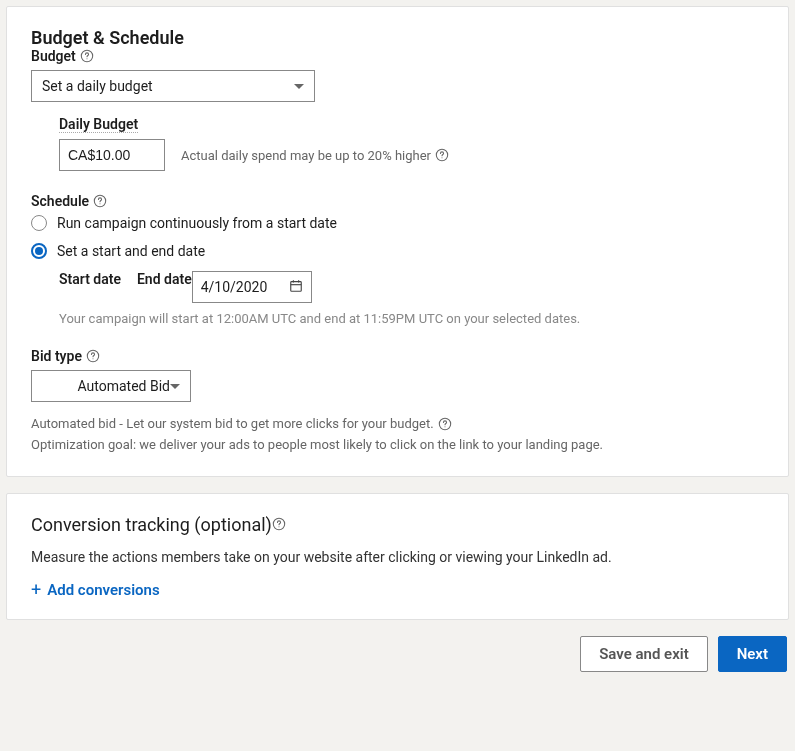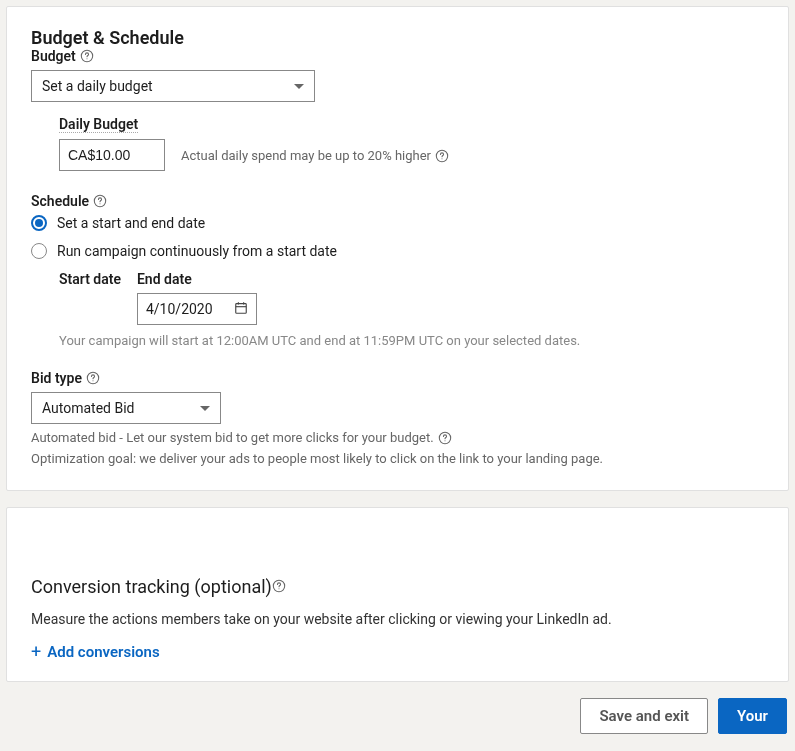--- a/index.html
+++ b/index.html
@@ -92,21 +92,21 @@
       height: 32px;
       width: 106px;
       padding: 0 8px;
       font-size: 14px;
       color: #1d1d1d;
     }
     .helper-text {
       font-size: 13px;
       color: #666666;
       display: flex;
-      align-items: flex-end;
+      align-items: flex-start;
       gap: 4px;
     }
     .radio-row {
       display: flex;
       align-items: center;
       gap: 10px;
       margin-bottom: 12px;
       cursor: pointer;
     }
     .radio-circle {
@@ -137,21 +137,21 @@
     }
     .date-row {
       display: flex;
       gap: 16px;
       margin-left: 28px;
       margin-top: 8px;
       margin-bottom: 8px;
     }
     .date-field {
       display: flex;
-      flex-direction: column;
+      flex-direction: row;
     }
     .date-label {
       font-size: 14px;
       font-weight: 600;
       color: #1d1d1d;
       margin-bottom: 6px;
     }
     .date-input {
       border: 1px solid #888888;
       height: 32px;
@@ -169,42 +169,42 @@
       height: 14px;
       color: #444444;
     }
     .note-text {
       font-size: 13px;
       color: #888888;
       margin-left: 28px;
       margin-bottom: 22px;
     }
     .bidtype-select {
-      width: 190px;
-      margin-bottom: 4px;
+      width: 160px;
+      margin-bottom: 12px;
+      justify-content: flex-end;
     }
     .desc-text {
       font-size: 13px;
       color: #666666;
       line-height: 1.6;
     }
     .desc-row {
       display: flex;
       align-items: center;
       gap: 4px;
     }
     .conv-title {
       font-size: 18px;
       font-weight: 400;
       color: #1d1d1d;
       display: flex;
       align-items: center;
       gap: 0;
       margin-bottom: 14px;
-      margin-top: 48px;
     }
     .conv-desc {
       font-size: 14px;
       color: #333333;
       margin-bottom: 16px;
     }
     .add-link {
       display: flex;
       align-items: center;
       gap: 6px;
@@ -289,26 +289,26 @@
     <span class="help-icon">
       <svg viewBox="0 0 16 16" fill="none" stroke="currentColor" stroke-width="1.2">
           <circle cx="8" cy="8" r="6.5"></circle>
           <path d="M6.2 6.2c0-1 .8-1.8 1.8-1.8s1.8.8 1.8 1.8c0 1.2-1.8 1.2-1.8 2.6" stroke-linecap="round"></path>
           <circle cx="8" cy="11.2" r="0.6" fill="currentColor" stroke="none"></circle>
         </svg>
     </span>
   </div>
 
   <div class="radio-row">
+    <div class="radio-circle"></div>
+    <span class="radio-label">Run campaign continuously from a start date</span>
+  </div>
+  <div class="radio-row">
     <div class="radio-circle checked"></div>
     <span class="radio-label">Set a start and end date</span>
-  </div>
-  <div class="radio-row">
-    <div class="radio-circle"></div>
-    <span class="radio-label">Run campaign continuously from a start date</span>
   </div>
 
   <div class="date-row">
     <div class="date-field">
       <span class="date-label">Start date</span>
     </div>
     <div class="date-field">
       <span class="date-label">End date</span>
       <div class="date-input">
         <span>4/10/2020</span>
@@ -372,15 +372,15 @@
     <span class="plus-icon">+</span>
     <span>Add conversions</span>
   </div>
 </div>
 
 <div class="footer">
   <div class="btn btn-secondary">
     <span>Save and exit</span>
   </div>
   <div class="btn btn-primary">
-    <span>Your</span>
+    <span>Next</span>
   </div>
 </div>
 
 </body></html>

